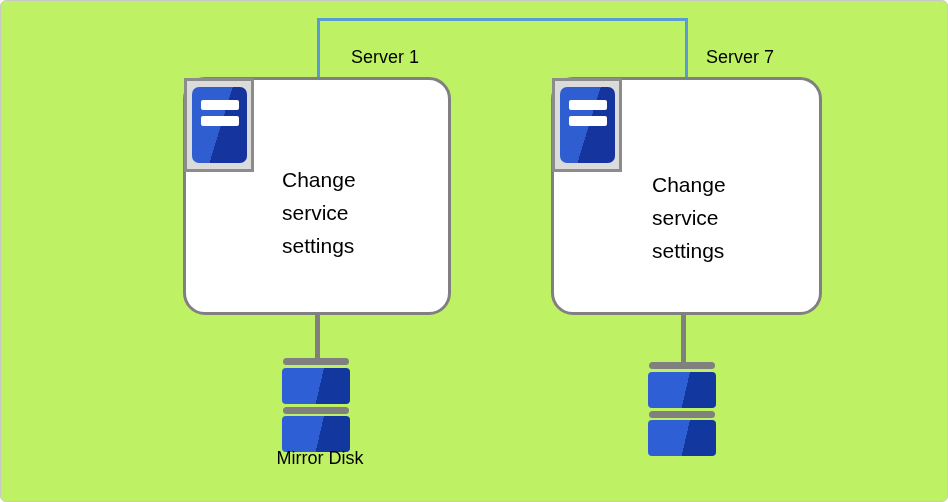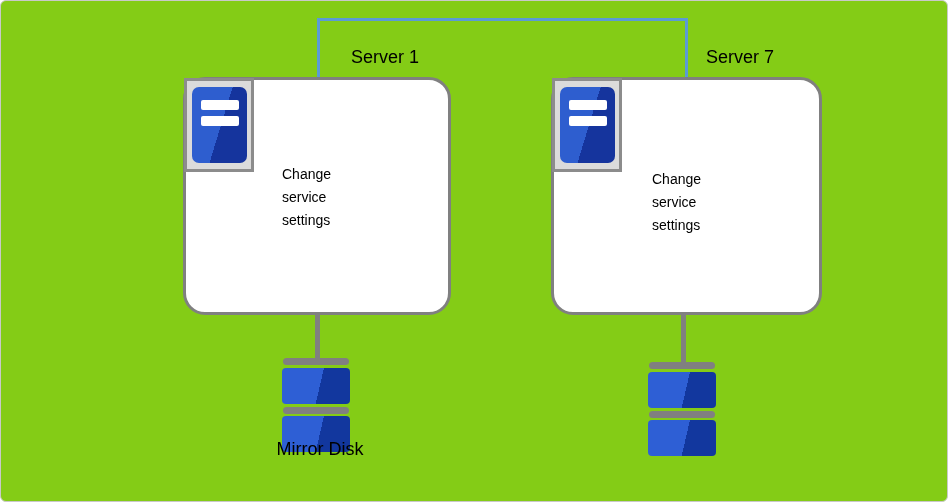--- a/index.html
+++ b/index.html
@@ -3,21 +3,21 @@
 <meta charset="utf-8">
 <style>
   * { margin: 0; padding: 0; box-sizing: border-box; }
   html, body { background: #ffffff; }
   body { font-family: "Liberation Sans", sans-serif; }
 
   .canvas {
     position: relative;
     width: 948px;
     height: 502px;
-    background: #84cc16;
+    background: #bef264;
     border: 1px solid #c9c9c9;
     border-radius: 6px;
     overflow: hidden;
   }
 
   
   .net-link {
     position: absolute;
     left: 316px; top: 17px;
     width: 371px; height: 59px;
@@ -42,22 +42,22 @@
     width: 268px; height: 238px;
     background: #ffffff;
     border: 3px solid #808080;
     border-radius: 22px;
   }
   .group-box.b1 { left: 182px; }
   .group-box.b2 { left: 550px; width: 271px; }
 
   .action-text {
     position: absolute;
-    font-size: 14px;
-    line-height: 23px;
+    font-size: 21px;
+    line-height: 33px;
     color: #000;
     white-space: pre-line;
   }
   .action-text.t1 { left: 281px; top: 162px; }
   .action-text.t2 { left: 651px; top: 167px; }
 
   
   .server-icon-frame {
     position: absolute;
     top: 77px;
@@ -112,21 +112,21 @@
     left: 0;
     width: 68px; height: 36px;
     border-radius: 4px;
     background: linear-gradient(103deg, #2E5FD5 0%, #2E5FD5 55%, #12379E 55%, #12379E 100%);
   }
   .disk-stack .platter.p1 { top: 10px; }
   .disk-stack .platter.p2 { top: 58px; }
 
   .disk-label {
     position: absolute;
-    left: 249px; top: 438px;
+    left: 249px; top: 447px;
     width: 140px;
     text-align: center;
     font-size: 18px;
     color: #000;
     white-space: nowrap;
   }
 </style>
 </head>
 <body>
 

